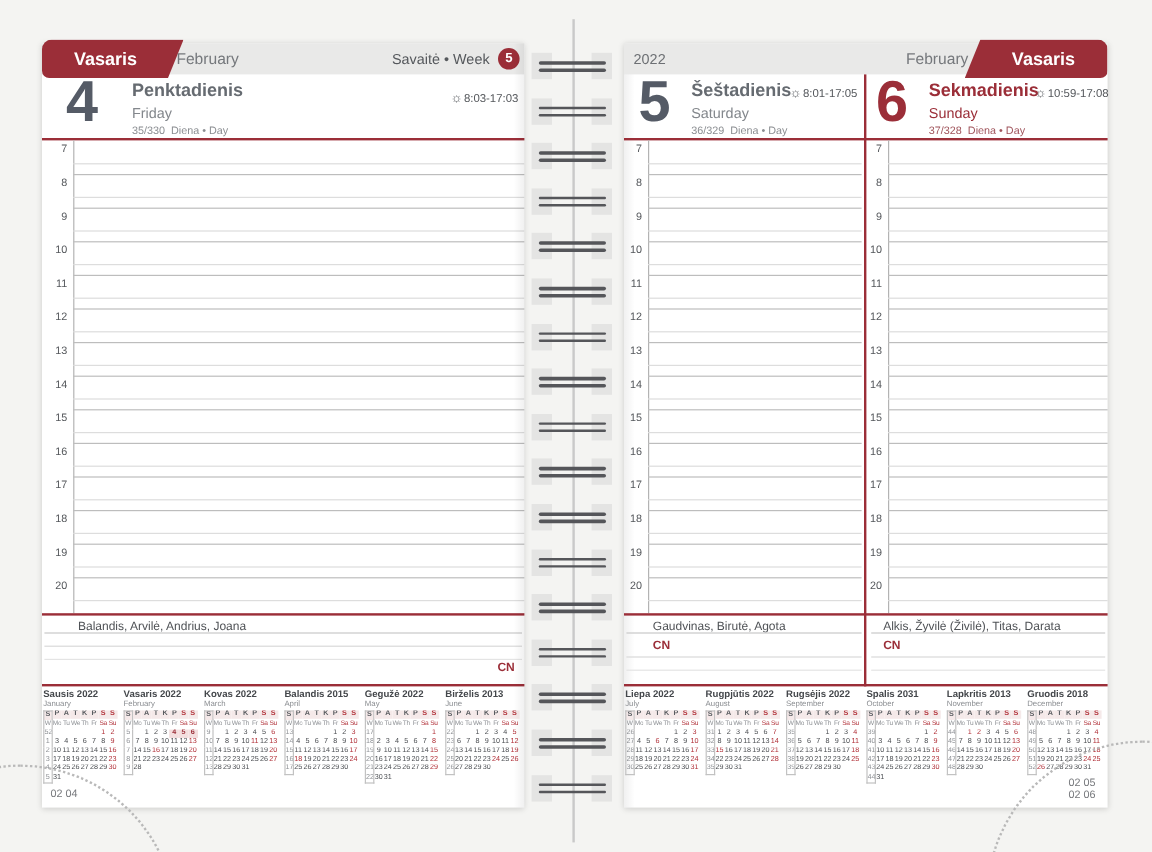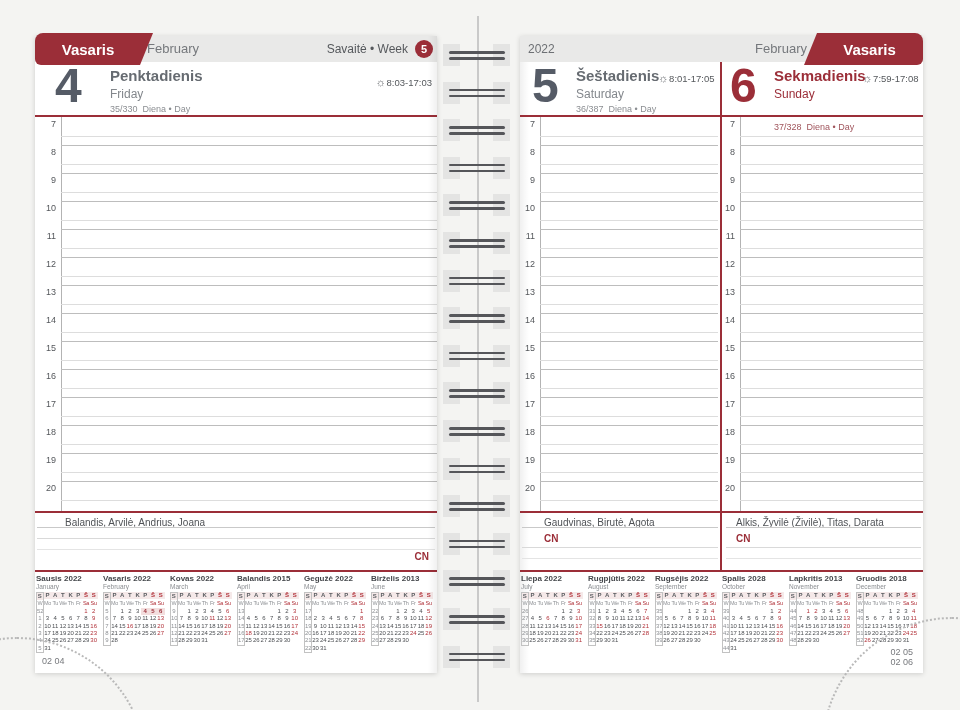--- a/index.html
+++ b/index.html
@@ -22,21 +22,21 @@
   .week-label{font-size:12px;color:#55585c;}
   .week-circle{width:18px;height:18px;border-radius:50%;background:#9b2e38;color:#fff;font-size:11px;font-weight:bold;text-align:center;line-height:18px;}
 
   .daynum{position:absolute;font-size:48px;font-weight:bold;line-height:48px;color:#555b66;letter-spacing:-1px;}
   .daynum.red{color:#9b2e38;}
   .dayname{position:absolute;font-size:15px;font-weight:bold;color:#666b71;}
   .dayname.red{color:#9b2e38;}
   .dayname-en{position:absolute;font-size:12px;color:#83878c;}
   .dayname-en.red{color:#9b2e38;}
   .daymeta{position:absolute;font-size:9px;color:#8b8e92;}
-  .daymeta.red-muted{color:#a0555c;margin-top:18px;}
+  .daymeta.red-muted{color:#a0555c;}
   .suntime{position:absolute;font-size:9.5px;color:#55585c;white-space:nowrap;}
   .sun-icon{font-size:11px;color:#6b6e72;margin-right:1px;}
 
   .rule{position:absolute;left:0;right:0;height:2px;background:#9b2e38;}
   .rule-top{top:79px;}
   .rule-mid{top:475px;}
   .rule-cal{top:534px;}
   .divider{position:absolute;left:200px;top:26px;width:2px;bottom:101px;background:#9b2e38;}
 
   .hour-grid{position:absolute;top:81px;height:394px;}
@@ -572,25 +572,25 @@
     <div class="banner banner-r">
       <span>Vasaris</span>
     </div>
 
     <div class="divider"></div>
 
     <span class="daynum" style="left:12px;top:26px;">5</span>
     <span class="dayname" style="left:56px;top:31px;">Šeštadienis</span>
     <span class="suntime" style="left:138px;top:36px;"><span class="sun-icon">☼</span><span>8:01-17:05</span></span>
     <span class="dayname-en" style="left:56px;top:51px;">Saturday</span>
-    <span class="daymeta" style="left:56px;top:68px;"><span>36/387</span>&nbsp;&nbsp;<span>Diena • Day</span></span>
+    <span class="daymeta" style="left:56px;top:68px;"><span>36/329</span>&nbsp;&nbsp;<span>Diena • Day</span></span>
 
     <span class="daynum red" style="left:210px;top:26px;">6</span>
     <span class="dayname red" style="left:254px;top:31px;">Sekmadienis</span>
-    <span class="suntime" style="left:342px;top:36px;"><span class="sun-icon">☼</span><span>7:59-17:08</span></span>
+    <span class="suntime" style="left:342px;top:36px;"><span class="sun-icon">☼</span><span>10:59-17:08</span></span>
     <span class="dayname-en red" style="left:254px;top:51px;">Sunday</span>
     <span class="daymeta red-muted" style="left:254px;top:68px;"><span>37/328</span>&nbsp;&nbsp;<span>Diena • Day</span></span>
 
     <div class="rule rule-top"></div>
 
     <div class="hour-grid" style="left:0;width:198px;">
         <div class="vline" style="left: 20px;"></div>
         <span class="hour-label" style="top: 2px; left: 0px; width: 15px;">7</span>
         <div class="half-line" style="top: 19px; left: 20px;"></div>
         <div class="hour-slot" style="top: 0px; left: 20px;"></div>
@@ -902,21 +902,21 @@
             <span class="mc ">26</span>
             <span class="mc ">27</span>
             <span class="mc ">28</span>
             <span class="mc ">29</span>
             <span class="mc ">30</span>
             <span class="mc "></span>
             <span class="mc "></span>
           </div>
         </div>
         <div class="mcal">
-          <div class="mcal-title">Spalis 2028</div>
+          <div class="mcal-title">Spalis 2031</div>
           <div class="mcal-sub">October</div>
           <div class="mcgrid">
             <span class="mc h1 wkcol wkt">S</span>
             <span class="mc h1">P</span>
             <span class="mc h1">A</span>
             <span class="mc h1">T</span>
             <span class="mc h1">K</span>
             <span class="mc h1">P</span>
             <span class="mc h1 red">Š</span>
             <span class="mc h1 red">S</span>

